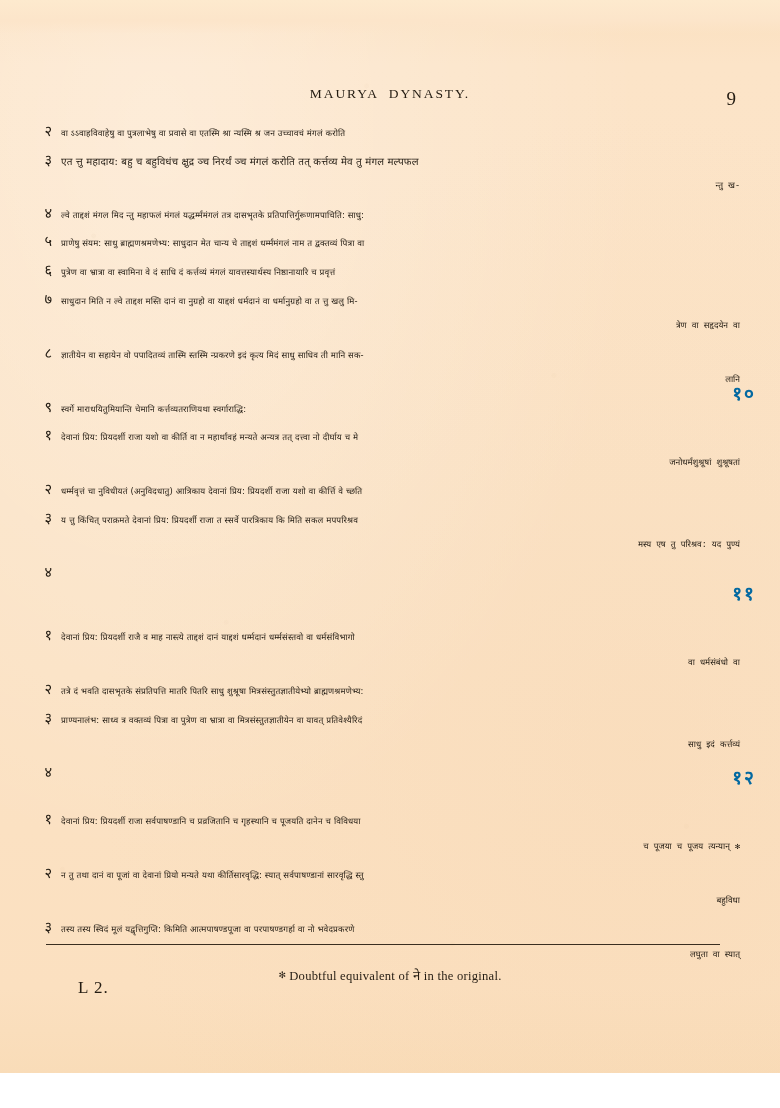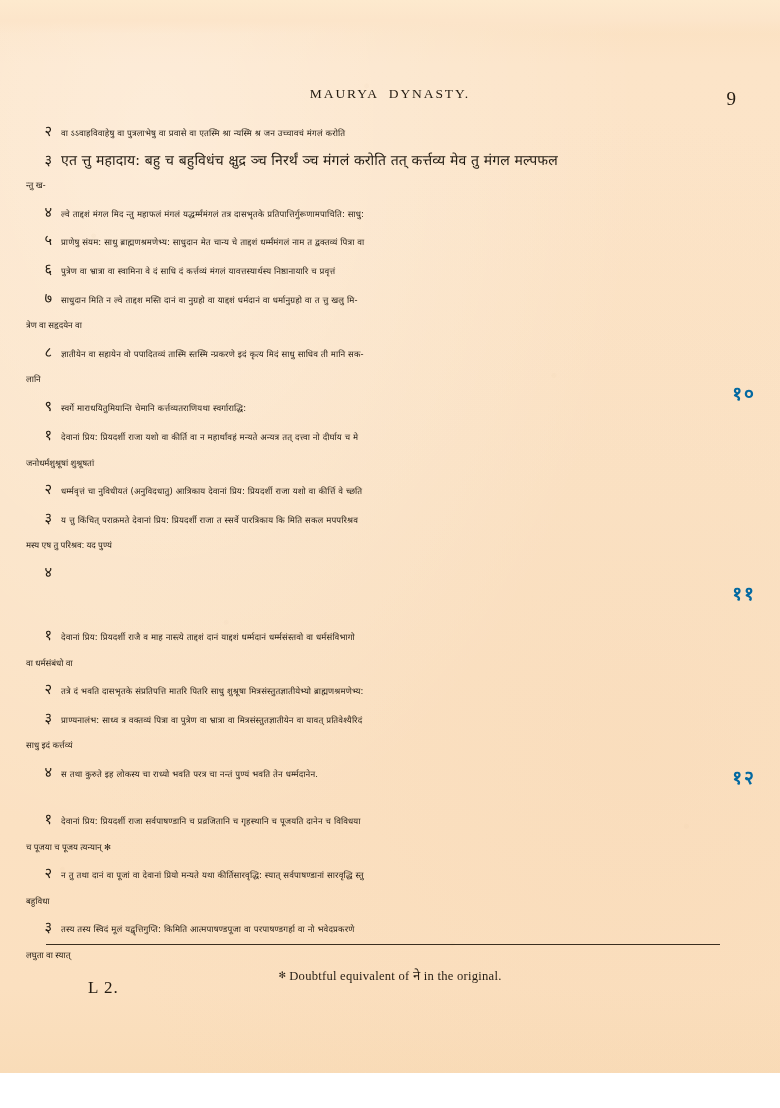--- a/index.html
+++ b/index.html
@@ -113,23 +113,23 @@
     padding-right: 9px;
     font-size: 14.6px;
     color: #211a11;
   }
   .dev-text {
     flex: 1 1 auto;
     letter-spacing: .15px;
   }
   .dev-cont {
     display: block;
-    text-align: left;
+    text-align: right;
     padding-right: 16px;
-    font-family: Liberation Sans, sans-serif;
+    font-family: Liberation Mono, monospace;
     font-size: 15.2px;
     line-height: 25.6px;
     color: #211a11;
     white-space: nowrap;
   }
 
   
   .section-num {
     display: block;
     text-align: right;
@@ -163,21 +163,21 @@
     font-size: 9px;
     vertical-align: 2px;
     margin-right: 3px;
   }
   .fn-dev {
     font-family: "DejaVu Sans", "Liberation Sans", sans-serif;
     font-size: 13px;
   }
   #signature {
     position: absolute;
-    left: 88px;
+    left: 78px;
     top: 978px;
     font-size: 17px;
     letter-spacing: 1px;
     color: #241c12;
   }
 </style>
 </head>
 <body>
 
 <div id="page">
@@ -196,21 +196,21 @@
     <div class="dev-block" id="block-top" style="top:118px;">
         <div>
           <div class="dev-line">
             <span class="dev-num">२</span>
             <span class="dev-text" style="font-size: 8.45px;">वा ऽऽवाहविवाहेषु वा पुत्रलाभेषु वा प्रवासे वा एतस्मि श्रा न्यस्मि श्र जन उच्चावचं मंगलं करोति</span>
           </div>
         </div>
         <div>
           <div class="dev-line">
             <span class="dev-num">३</span>
-            <span class="dev-text" style="font-size: 14px;">एत त्तु महादाय: बहु च बहुविधंच क्षुद्र ञ्च निरर्थं ञ्च मंगलं करोति तत् कर्त्तव्य मेव तु मंगल मल्पफल</span>
+            <span class="dev-text" style="font-size: 10px;">एत त्तु महादाय: बहु च बहुविधंच क्षुद्र ञ्च निरर्थं ञ्च मंगलं करोति तत् कर्त्तव्य मेव तु मंगल मल्पफल</span>
           </div>
           <div class="dev-cont" style="font-size: 8.45px;">न्तु ख-</div>
         </div>
         <div>
           <div class="dev-line">
             <span class="dev-num">४</span>
             <span class="dev-text" style="font-size: 8.45px;">ल्वे ताद्दशं मंगल मिद न्तु महाफलं  मंगलं यद्धर्म्मंमंगलं तत्र दासभृतके  प्रतिपात्तिर्गुरूणामपाचिति: साधु:</span>
           </div>
         </div>
         <div>
@@ -294,21 +294,20 @@
         <div>
           <div class="dev-line">
             <span class="dev-num">३</span>
             <span class="dev-text" style="font-size: 8.45px;">प्राण्यनालंभ: साध्व त्र वक्तव्यं पित्रा वा पुत्रेण वा भ्रात्रा वा मित्रसंस्तुतज्ञातीयेन वा  यावत् प्रतिवेश्यैरिदं</span>
           </div>
           <div class="dev-cont" style="font-size: 8.45px;">साधु इदं कर्त्तव्यं</div>
         </div>
         <div>
           <div class="dev-line">
             <span class="dev-num">४</span>
-            <span class="dev-text" style="font-size: 8.45px;">स तथा कुरुते इह लोकस्य चा राध्यो भवति परत्र चा नन्तं पुण्यं भवति तेन धर्म्मदानेन.</span>
           </div>
         </div>
       </div>
 
     <div class="dev-block" id="block-12" style="top:762px;">
         <div class="section-num" style="margin-bottom: 16px; margin-top: 2px;">१२</div>
         <div>
           <div class="dev-line">
             <span class="dev-num">१</span>
             <span class="dev-text" style="font-size: 8.45px;">देवानां प्रिय: प्रियदर्शी राजा सर्वपाषण्डानि च प्रव्रजितानि च गृहस्थानि च पूजयति दानेन  च  विविधया</span>

